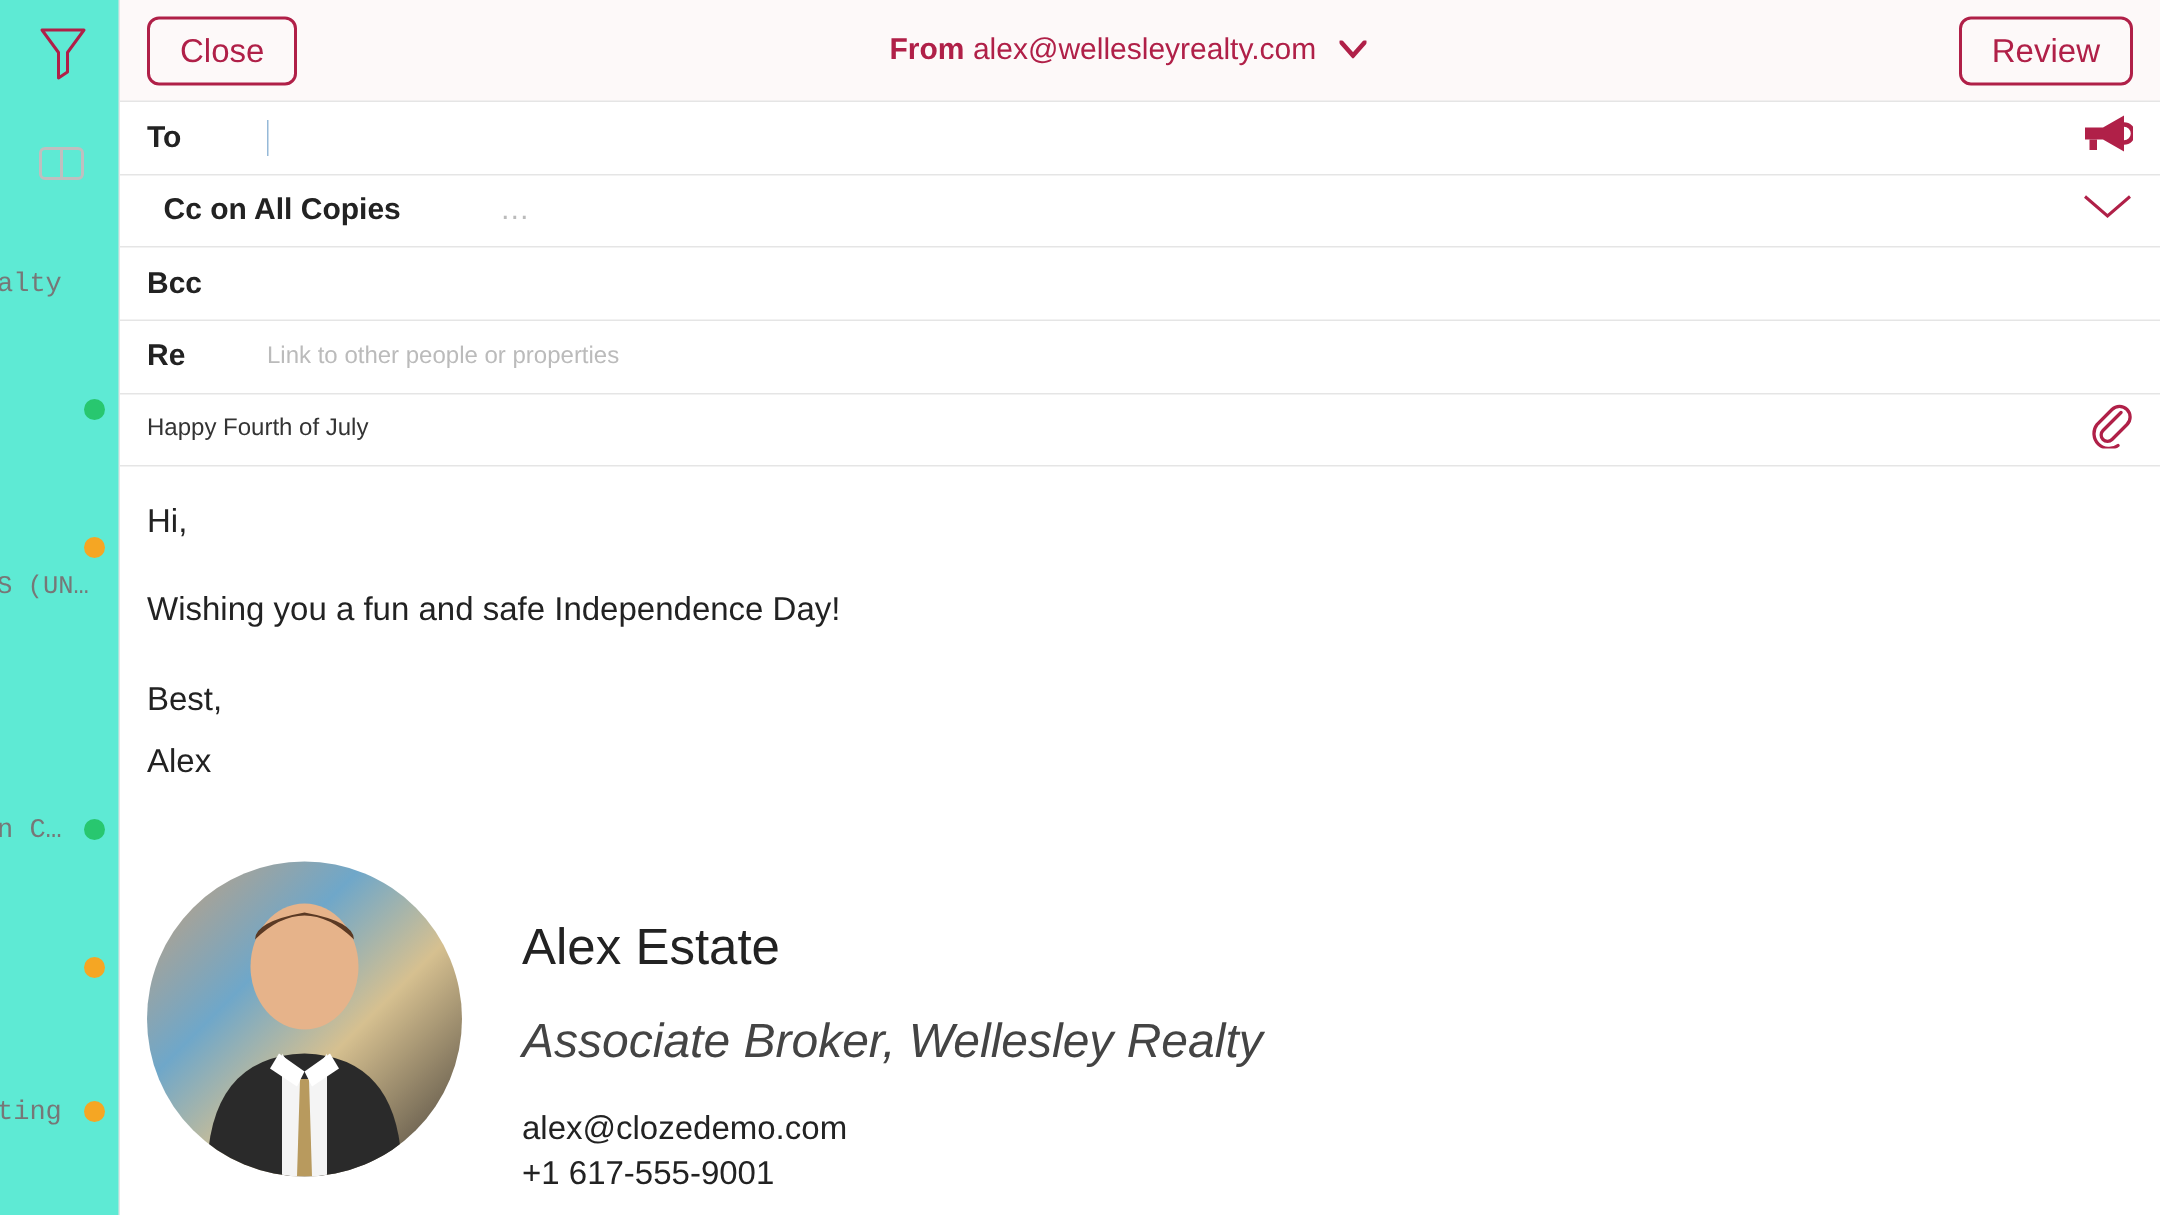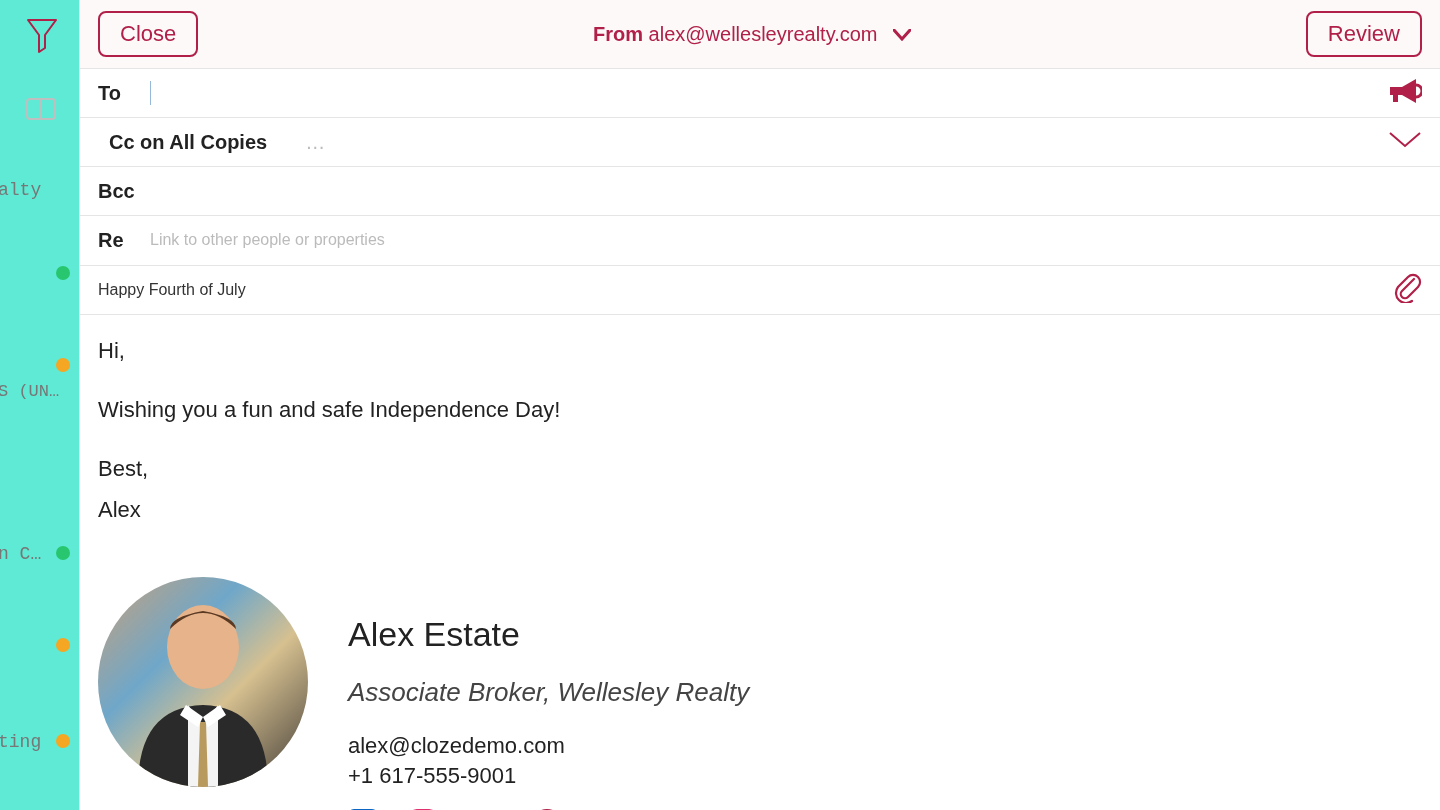--- a/index.html
+++ b/index.html
@@ -10,36 +10,36 @@
   .boxicon { position: absolute; top: 98px; left: 26px; }
   .sidebar-text { position: absolute; font-size: 18px; color: #777; white-space: nowrap; }
   .dot { position: absolute; width: 14px; height: 14px; border-radius: 50%; }
   .main { flex: 1; display: flex; flex-direction: column; }
   .topbar { height: 76px; border-bottom: 1px solid #e5e5e5; background: #fdf9f9; display: flex; align-items: center; padding: 0 18px; }
   .btn-outline { border: 2px solid #b02048; color: #b02048; background: transparent; border-radius: 8px; font-size: 22px; padding: 8px 20px; cursor: pointer; }
   .from-block { flex: 1; text-align: center; font-size: 20px; }
   .from-label { color: #b02048; font-weight: 600; }
   .from-email { color: #b02048; }
   .caret-down { display: inline-block; margin-left: 10px; }
-  .row { border-bottom: 1px solid #e5e5e5; display: flex; align-items: center; padding: 0 18px; height: 54px; font-size: 20px; color: #333; }
+  .row { border-bottom: 1px solid #e5e5e5; display: flex; align-items: center; padding: 0 18px; height: 54px; font-size: 20px; color: #333; gap: 28px; }
   .row .label { font-weight: 600; margin-right: 26px; color: #222; min-width: 26px; }
   .row input { border: none; outline: none; font-size: 16px; flex: 1; background: transparent; color: #333; }
   .row input::placeholder { color: #bbb; }
   .placeholder-text { color: #bbb; }
   .faded-label { color: #c4c4c4; }
   .row .right { margin-left: auto; }
   .body { padding: 18px 18px; font-size: 22px; color: #222; line-height: 1.6; overflow: auto; }
   .body p { margin-bottom: 6px; }
   .gap { height: 18px; }
   .sig { display: flex; align-items: flex-start; margin-top: 50px; }
   .avatar { width: 210px; height: 210px; border-radius: 50%; background: linear-gradient(135deg,#c9a07a 0%, #6fa7c9 35%, #d6c090 60%, #3f3a36 100%); display: flex; align-items: flex-end; justify-content: center; overflow: hidden; flex-shrink: 0; }
   .avatar svg { width: 170px; height: 200px; }
   .siginfo { margin-left: 40px; }
   .sig-name { font-size: 34px; font-weight: 400; color: #222; margin-top: 30px; }
-  .sig-title { font-size: 26px; font-style: italic; color: #444; margin-top: 10px; }
+  .sig-title { font-size: 32px; font-style: italic; color: #444; margin-top: 10px; }
   .sig-contact { font-size: 22px; color: #222; margin-top: 18px; line-height: 1.35; }
   .social { margin-top: 18px; display: flex; gap: 30px; align-items: center; }
   .social-icon { width: 30px; height: 30px; border-radius: 6px; display: flex; align-items: center; justify-content: center; font-size: 16px; font-weight: bold; color: #fff; }
   .cursor-bar { display: inline-block; width: 1px; height: 24px; background: #96b9d8; vertical-align: middle; }
 </style>
 </head>
 <body>
 
 <div class="app">
   <div class="sidebar">

